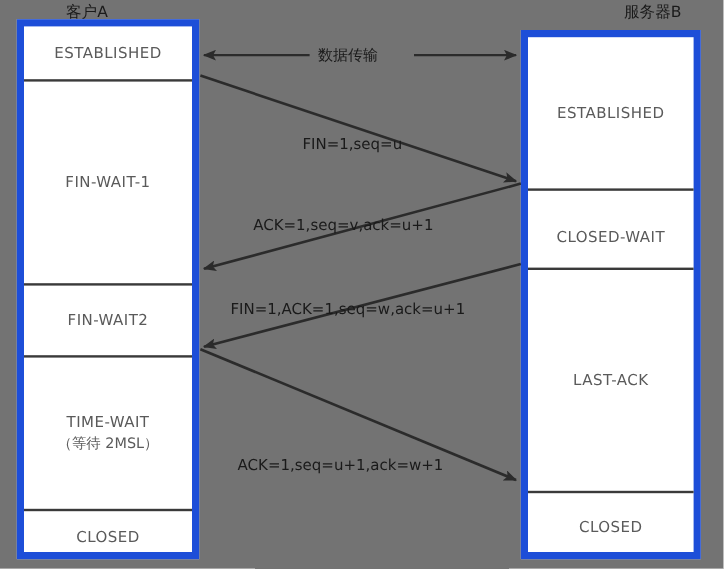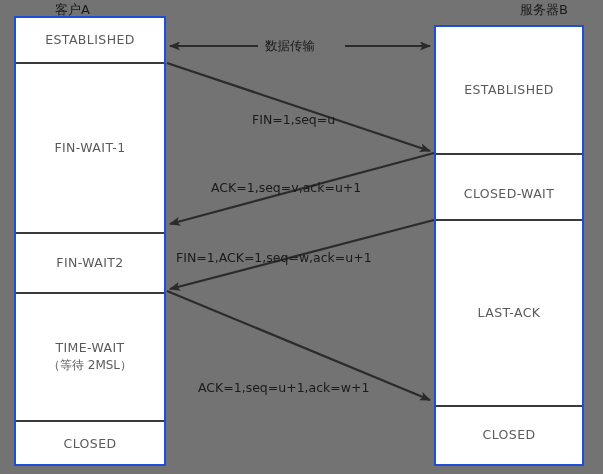--- a/index.html
+++ b/index.html
@@ -20,21 +20,21 @@
     font-size: 13px;
     color: #1a1a1a;
     white-space: nowrap;
     font-family: "DejaVu Sans", "Liberation Sans", sans-serif;
   }
   #title-client { left: 55px; top: 1px; }
   #title-server { left: 488px; top: 1px; margin-left: 32px; }
 
   .column {
     position: absolute;
-    border: 2px solid #1d4ed8;
+    border: 6px solid #1d4ed8;
     box-sizing: border-box;
     background: #ffffff;
   }
   #client-column {
     left: 14px;
     top: 16px;
     width: 152px;
     height: 450px;
   }
   #server-column {
@@ -156,17 +156,17 @@
       <line x1="167" y1="291" x2="430" y2="400" stroke="#2b2b2b" stroke-width="2.2" marker-end="url(#arrowR)"></line>
     </g>
   </svg>
 
   <div class="msg-label" style="left:265px; top:38px;">数据传输</div>
 
   <div class="msg-label" style="left:252px; top:112px;">FIN=1,seq=u</div>
 
   <div class="msg-label" style="left:211px; top:180px;">ACK=1,seq=v,ack=u+1</div>
 
-  <div class="msg-label" style="left:176px; top:250px;">FIN=1,ACK=1,seq=w,ack=u+1</div>
+  <div class="msg-label" style="left:192px; top:250px;">FIN=1,ACK=1,seq=w,ack=u+1</div>
 
   <div class="msg-label" style="left:198px; top:340px;margin-top:40px;">ACK=1,seq=u+1,ack=w+1</div>
 
 </div>
 
 </body></html>

